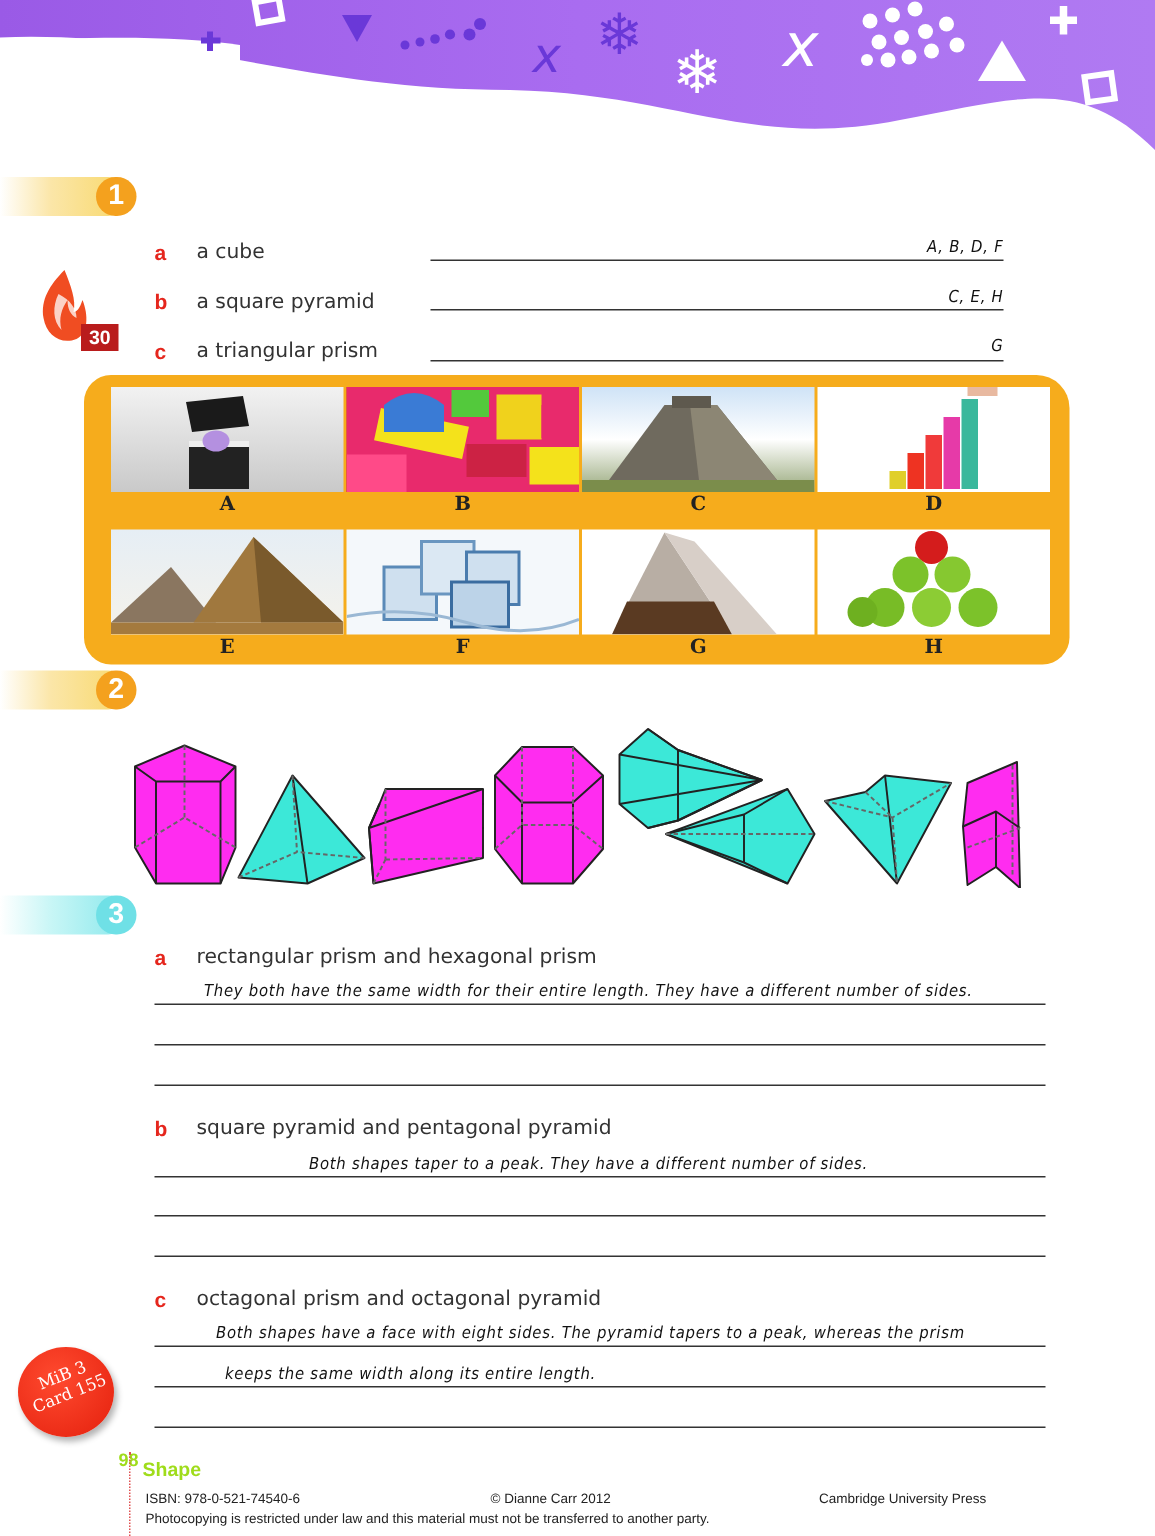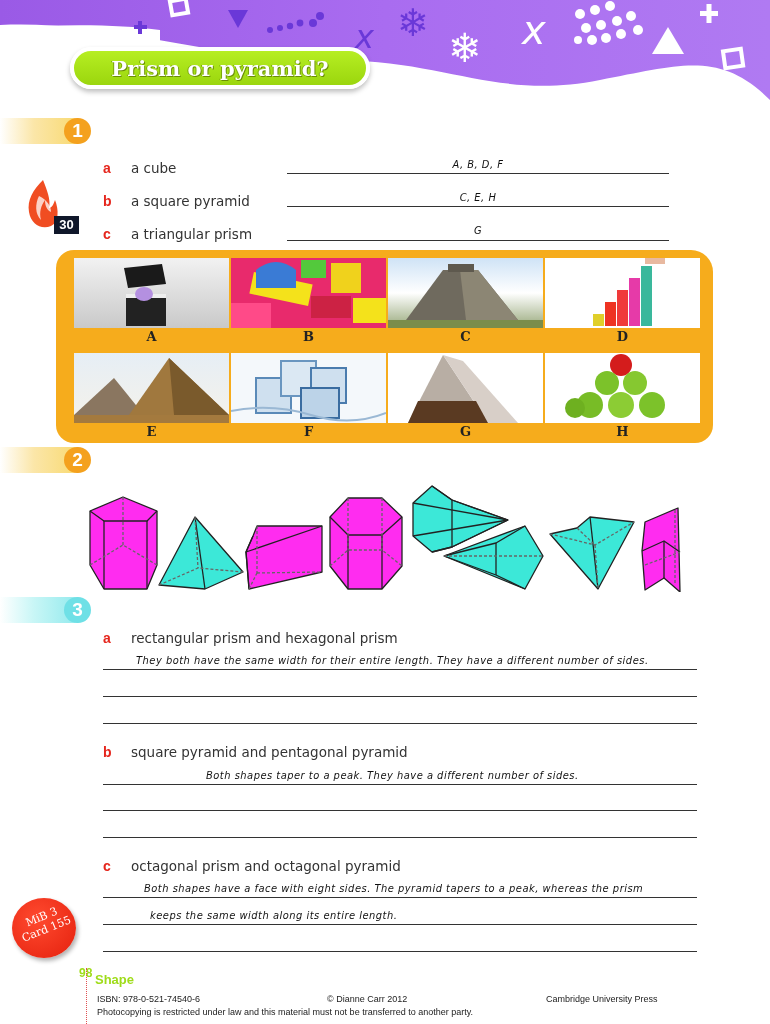--- a/index.html
+++ b/index.html
@@ -28,33 +28,33 @@
     position: absolute; top: 0; left: 64px; width: 27px; height: 26px; border-radius: 13px;
     color: #fff; font-weight: bold; font-size: 19px; text-align: center; line-height: 26px;
     font-family: "Liberation Sans", sans-serif;
   }
   .qtext { position: absolute; left: 103px; top: 4px; font-size: 13.5px; color: #333; white-space: nowrap; }
 
   .item-letter { position: absolute; left: 103px; font-size: 14px; font-weight: bold; color: #e5261d; font-family: "Liberation Sans", sans-serif; }
   .item-text { position: absolute; left: 131px; font-size: 13.5px; color: #333; white-space: nowrap; }
   .answer-line { position: absolute; border-bottom: 1.4px solid #333; }
   .hand { font-family: "DejaVu Sans Condensed", "DejaVu Sans", sans-serif; font-style: italic; font-size: 11px; color: #111; letter-spacing: 0.5px; }
-  .ans1 { position: absolute; text-align: center; }
+  .ans1 { position: absolute; text-align: right; }
 
   
   .photo-panel {
     position: absolute; left: 56px; top: 250px; width: 657px; height: 193px;
     background: #f6ac1c; border-radius: 18px 22px 18px 18px;
   }
   .photo { position: absolute; width: 155px; height: 70px; overflow: hidden; }
   .photo-label { position: absolute; width: 155px; text-align: center; font-family: "DejaVu Serif", serif; font-weight: bold; font-size: 13px; color: #222; }
 
   
   .fire { position: absolute; left: 25px; top: 178px; }
-  .badge30 { position: absolute; left: 54px; top: 216px; width: 25px; height: 18px; background: #0f172a; color: #fff; font-weight: bold; font-size: 13px; text-align: center; line-height: 18px; font-family: "Liberation Sans", sans-serif; }
+  .badge30 { position: absolute; left: 54px; top: 216px; width: 25px; height: 18px; background: #b91c1c; color: #fff; font-weight: bold; font-size: 13px; text-align: center; line-height: 18px; font-family: "Liberation Sans", sans-serif; }
 
   .shapes { position: absolute; left: 80px; top: 480px; }
 
   .mib { position: absolute; left: 12px; top: 898px; width: 64px; height: 60px; border-radius: 50%; background: radial-gradient(circle at 40% 35%, #ff4a2f, #e4200d); box-shadow: 2px 3px 4px rgba(0,0,0,0.3); }
   .mib-text { position: absolute; left: 0; top: 12px; width: 64px; text-align: center; color: #fff; font-family: "DejaVu Serif", serif; font-size: 11px; line-height: 13px; transform: rotate(-22deg); }
 
   .footer-page { position: absolute; left: 47px; top: 966px; font-size: 12px; font-weight: bold; color: #9fdc1a; font-family: "Liberation Sans", sans-serif; margin-left: 32px; }
   .footer-dots { position: absolute; left: 86px; top: 968px; height: 56px; border-left: 1.5px dotted #e05050; }
   .footer-section { position: absolute; left: 95px; top: 972px; font-size: 13px; font-weight: bold; color: #9fdc1a; font-family: "Liberation Sans", sans-serif; }
   .footer-small { position: absolute; font-size: 9px; color: #222; font-family: "Liberation Sans", sans-serif; white-space: nowrap; }
@@ -103,23 +103,20 @@
         <circle cx="592" cy="40" r="5"></circle>
         <circle cx="606" cy="38" r="5"></circle>
         <circle cx="621" cy="34" r="5"></circle>
         <circle cx="638" cy="30" r="5"></circle>
       </g>
     <path d="M668,27 L684,54 L652,54 Z" fill="#fff"></path>
     <rect x="700" y="11" width="18" height="5" fill="#fff"></rect>
       <rect x="706.5" y="4" width="5" height="19" fill="#fff"></rect>
     <rect x="724" y="50" width="18" height="17" fill="none" stroke="#fff" stroke-width="4" transform="rotate(-8 733 58)"></rect>
   </svg>
-  <div class="title-pill">
-    <span>Prism or pyramid?</span>
-  </div>
 </div>
 
 <div class="qhead" style="top:118px;">
   <div class="qbar" style="background:linear-gradient(90deg,#fff 0%,#fbe6a8 40%,#f8d86a 100%);"></div>
   <div class="qnum" style="background:#f4a11e;">1</div>
 </div>
 
 <svg class="fire" width="34" height="52" viewBox="0 0 34 52">
   <path d="M18,2 C8,12 2,22 4,34 C6,46 16,52 26,48 C34,44 34,32 30,22 C28,28 26,30 24,30 C26,22 22,12 18,2 Z" fill="#f04d22"></path>
   <path d="M14,18 C10,26 10,36 16,42 C14,34 16,28 20,22 C20,28 22,32 26,34 C26,28 22,22 14,18 Z" fill="#fff" opacity="0.75"></path>

